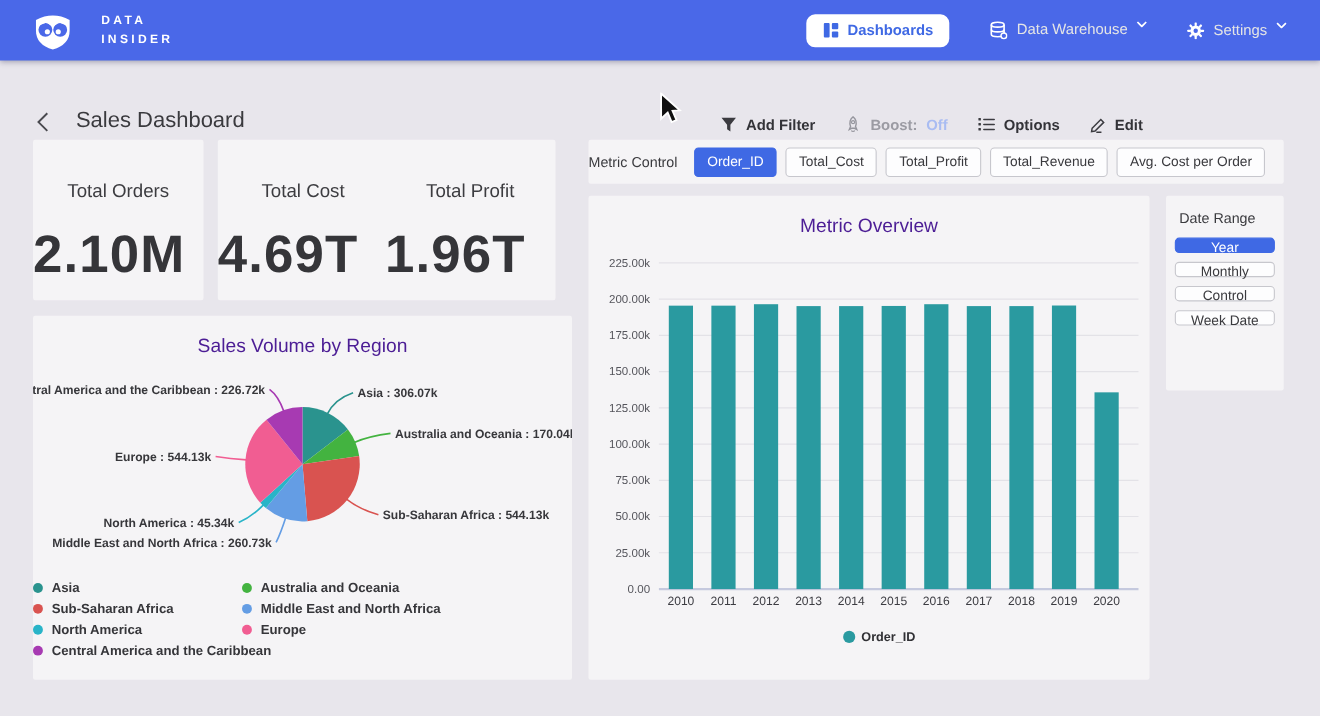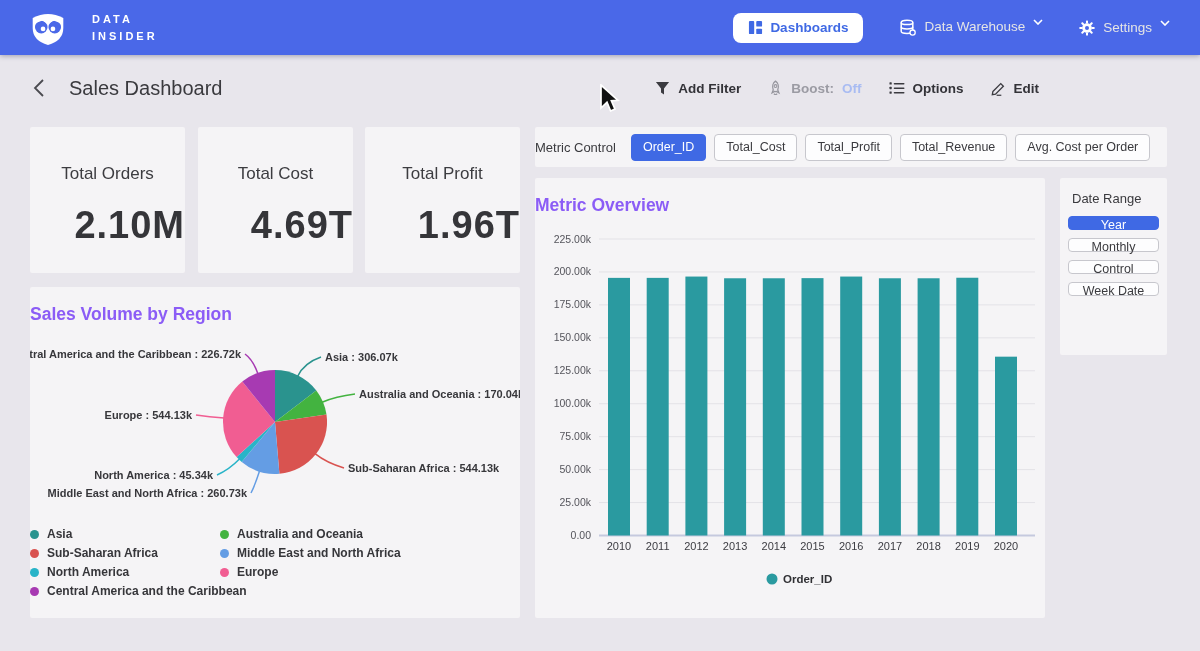--- a/index.html
+++ b/index.html
@@ -6,34 +6,34 @@
   body{width:1200px;height:651px;background:#e8e6ec;font-family:"Liberation Sans",sans-serif;position:relative;overflow:hidden;color:#3b3b3f}
   svg{display:block}
   
   .navbar{position:absolute;left:0;top:0;width:1200px;height:55px;background:#4a68e8;display:flex;align-items:center;justify-content:space-between;padding:0 30px;box-sizing:border-box;box-shadow:0 1px 5px rgba(30,30,70,.35);z-index:5}
   .brand{display:flex;align-items:center;gap:26px}
   .brand-text{display:flex;flex-direction:column;color:#fff;font-size:11px;font-weight:700;letter-spacing:3px;line-height:1.5}
   .nav-right{display:flex;align-items:center;gap:36px}
   .nav-pill{display:flex;align-items:center;gap:7px;background:#fff;border:none;border-radius:8px;height:30px;padding:0 15px;color:#3f69e4;font-weight:700;font-size:13.5px;font-family:inherit;cursor:pointer}
   .nav-item{display:flex;align-items:flex-start;gap:8px;color:#e5e5e5;font-size:13.5px;font-weight:500;cursor:pointer}
   
-  .pagehead{position:absolute;top:55px;left:0;width:1072px;height:66px;display:flex;align-items:center;padding:0 33px;box-sizing:border-box}
+  .pagehead{position:absolute;top:55px;left:0;width:1072px;height:66px;display:flex;align-items:flex-end;padding:0 33px;box-sizing:border-box}
   .back{background:none;border:none;padding:0;margin-right:24px;cursor:pointer;display:flex}
   .pagehead h1{font-size:20px;font-weight:500;color:#3a3a3e;margin:0}
   .head-actions{margin-left:auto;display:flex;align-items:center;gap:27px}
   .head-btn{display:flex;align-items:center;gap:8px;background:none;border:none;font-family:inherit;font-size:13.5px;font-weight:700;color:#333338;cursor:pointer;padding:0}
   .boost-label{color:#9b9ba3}
   .boost-off{color:#a9bcf2}
   
   .card{position:absolute;background:#f5f4f6;border-radius:2px;box-sizing:border-box}
   .kpi{width:155px;height:146px;top:127px}
   .kpi .label{font-size:17px;font-weight:500;color:#3c3c40;text-align:center;margin-top:37px}
-  .kpi .value{font-size:38px;font-weight:700;color:#353539;text-align:right;margin-top:20px;letter-spacing:1px}
+  .kpi .value{font-size:48px;font-weight:700;color:#353539;text-align:left;margin-top:20px;letter-spacing:1px}
   #pie-card{left:30px;top:287px;width:490px;height:331px}
-  #pie-card h2,#bar-card h2{font-size:17.5px;font-weight:700;color:#8b5cf6;margin:17px 0 0}
+  #pie-card h2,#bar-card h2{font-size:17.5px;font-weight:400;color:#4c1d95;text-align:center;margin:17px 0 0}
   #metric-card{left:535px;top:127px;width:632px;height:40px;display:flex;align-items:center;padding:0 0}
   #metric-card .mc-label{font-size:13px;font-weight:500;color:#3a3a3e;margin-right:15px}
   .mc-btn{height:27px;padding:0 11px;margin-right:8px;border-radius:4px;border:1px solid #c7c7cd;background:#fdfdfe;font-family:inherit;font-size:12.5px;color:#3a3a3e;cursor:pointer}
   .mc-btn.selected{background:#3f69e4;border-color:#3f69e4;color:#fff}
   #bar-card{left:535px;top:178px;width:510px;height:440px}
   #date-card{left:1060px;top:178px;width:107px;height:177px;padding:11px 8px}
   #date-card .dr-label{font-size:13px;font-weight:500;color:#3a3a3e;margin:2px 0 10px 4px}
   .dr-btn{display:block;width:100%;height:14px;margin-bottom:8px;border-radius:4px;border:1px solid #c7c7cd;background:#fdfdfe;font-family:inherit;font-size:12.5px;color:#3a3a3e;cursor:pointer}
   .dr-btn.selected{background:#3f69e4;border-color:#3f69e4;color:#fff}
   
@@ -156,21 +156,21 @@
 </div>
 
 <div class="card kpi" style="left:30px">
   <div class="label">Total Orders</div>
   <div class="value">2.10M</div>
 </div>
 <div class="card kpi" style="left:198px">
   <div class="label">Total Cost</div>
   <div class="value">4.69T</div>
 </div>
-<div class="card kpi" style="left:365px">
+<div class="card kpi" style="left:350px">
   <div class="label">Total Profit</div>
   <div class="value">1.96T</div>
 </div>
 
 <div class="card" id="metric-card">
   <span class="mc-label">Metric Control</span>
   <div id="metric-buttons" style="display:flex">
       <button class="mc-btn selected">Order_ID</button>
       <button class="mc-btn">Total_Cost</button>
       <button class="mc-btn">Total_Profit</button>

